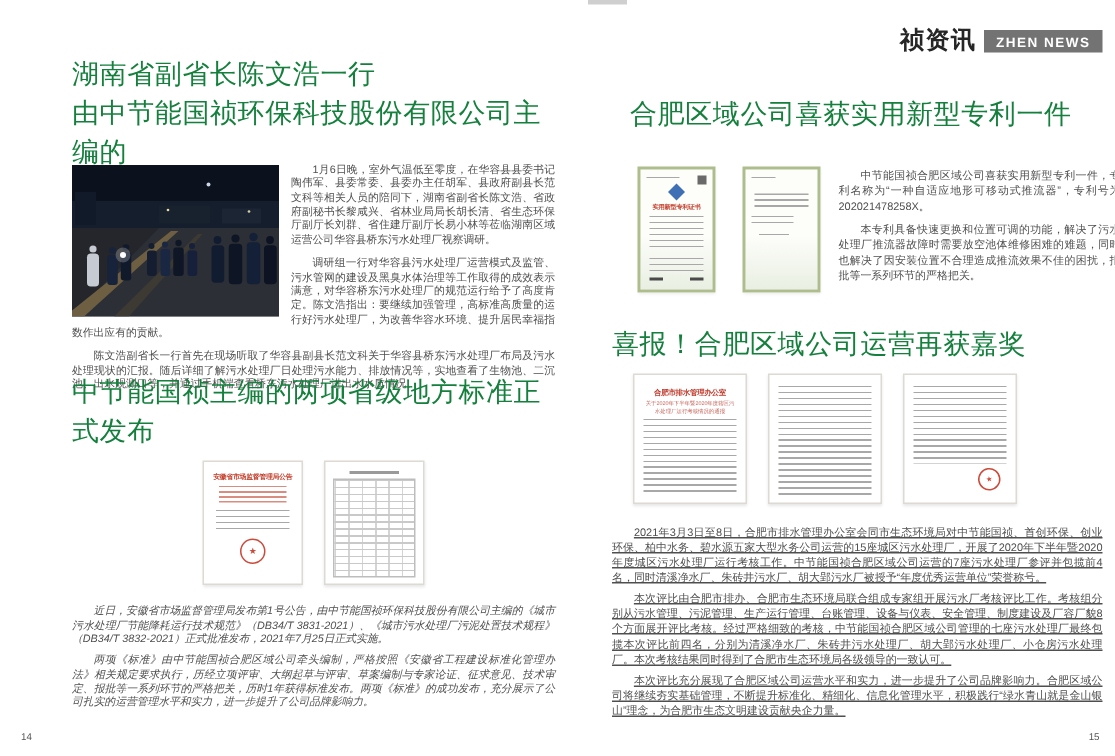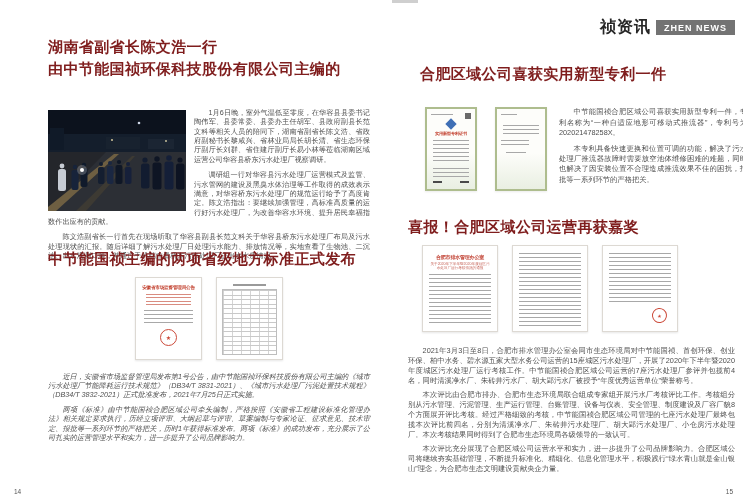--- a/index.html
+++ b/index.html
@@ -4,21 +4,21 @@
 <style>
   html,body{margin:0;padding:0;}
   body{
     width:743px;height:504px;background:#ffffff;position:relative;overflow:hidden;
     font-family:"Liberation Sans","DejaVu Sans",sans-serif;
     -webkit-font-smoothing:antialiased;
   }
   .scan-mark{position:absolute;left:392px;top:0;width:26px;height:3px;background:#cfcfcf;}
 
   
-  .headline{font-weight:bold;color:#7f1d1d;font-size:15px;letter-spacing:.4px;line-height:1.45;margin:0;}
+  .headline{font-weight:normal;color:#15803d;font-size:18px;letter-spacing:.4px;line-height:1.45;margin:0;}
   .body-text{font-size:7.2px;line-height:1.3;color:#4f4f4f;text-align:justify;text-indent:2em;margin:0 0 5px 0;}
   .page-num{position:absolute;bottom:9px;font-size:6.5px;color:#555;}
 
   
   .brand-wrap{position:absolute;top:17px;right:8px;display:flex;align-items:center;gap:5px;}
   .brand-cn{font-family:"Liberation Serif","DejaVu Serif",serif;font-weight:bold;font-size:16px;color:#262626;letter-spacing:1px;}
   .brand-en{background:#737373;color:#fff;font-size:9px;font-weight:bold;letter-spacing:1px;padding:3px 8px 2px 8px;}
 
   
   .a1-title{position:absolute;left:48px;top:36px;width:324px;}
@@ -55,21 +55,21 @@
   .a3-text{flex:1;margin-left:12px;}
   .a3-text .body-text{font-size:7.3px;line-height:1.42;}
 
   
   .a4{position:absolute;left:408px;top:216px;width:327px;}
   .doc-row-right{display:flex;gap:14px;margin-top:7px;margin-left:14px;}
   .notice-page{width:76px;height:87px;padding:6px 6px;}
   .notice-head{color:#bf3a2b;font-weight:bold;font-size:5px;text-align:center;white-space:nowrap;letter-spacing:-.2px;margin-top:2px;}
   .notice-sub{color:#c66358;font-size:3.6px;text-align:center;line-height:1.25;margin:2px 0 3px 0;}
   .a4-text{margin-top:14px;}
-  .a4-text .body-text{font-size:7.3px;line-height:1.38;margin-bottom:4px;}
+  .a4-text .body-text{font-size:7.3px;line-height:1.38;margin-bottom:4px;text-decoration:underline;}
 </style>
 </head>
 <body>
 
 <div class="scan-mark"></div>
 
 <div class="brand-wrap">
   <span class="brand-cn">祯资讯</span>
   <span class="brand-en">ZHEN NEWS</span>
 </div>

